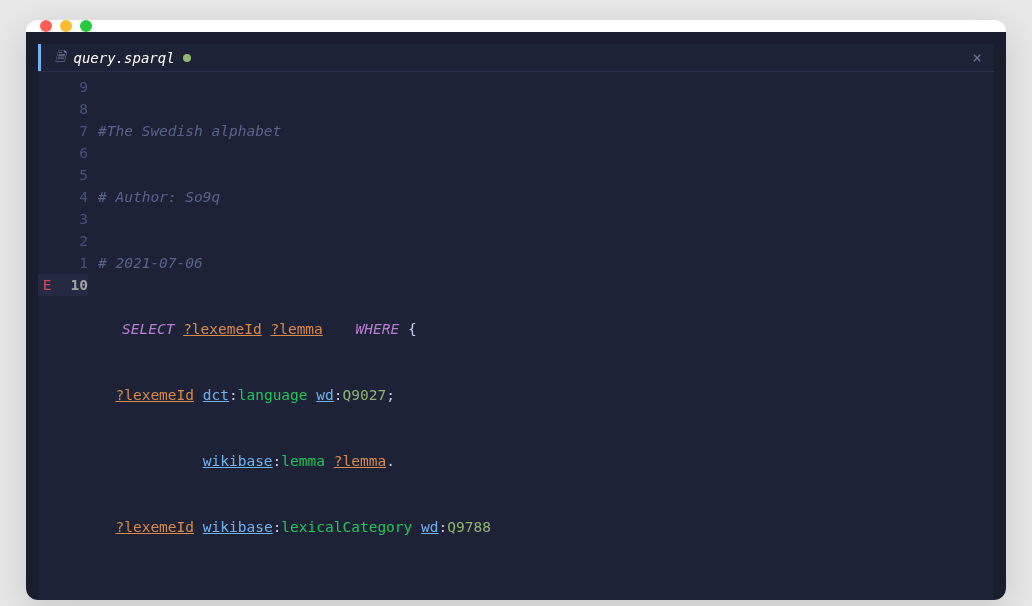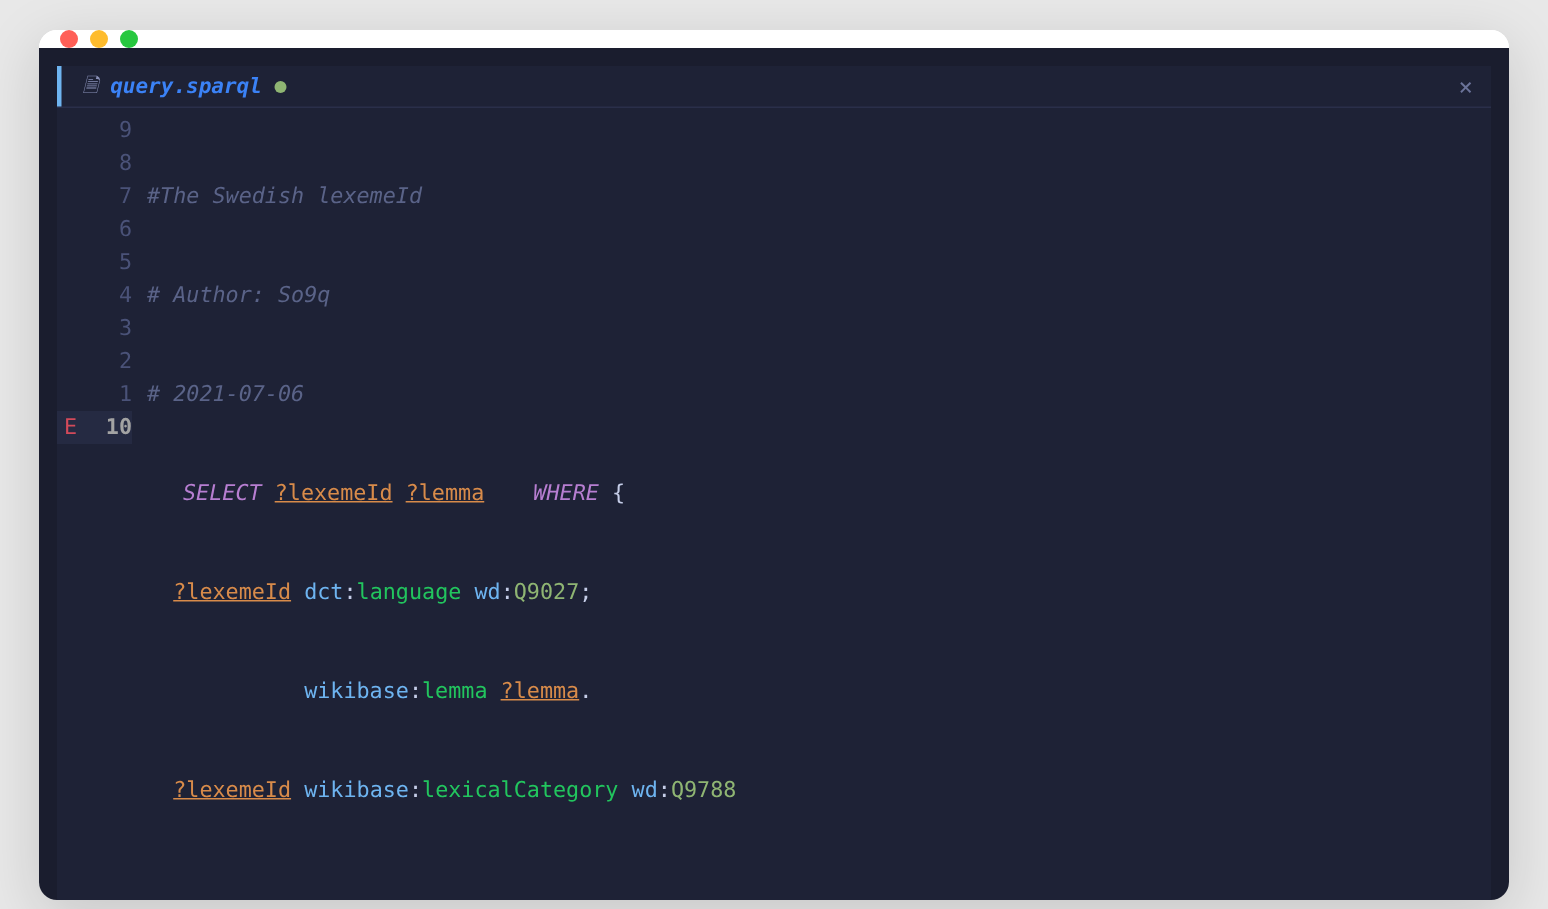--- a/index.html
+++ b/index.html
@@ -63,21 +63,21 @@
   display: flex;
   align-items: center;
   gap: 8px;
   padding: 0 14px;
   height: 100%;
   border-left: 3px solid #6eb4f0;
   font-size: 14px;
   font-style: italic;
 }
 .tab-icon { color: #8a91b8; font-size: 13px; }
-.tab-name { color: #3b82f6; font-weight: 700; text-align: center; }
+.tab-name { color: #ffffff; font-weight: 400; text-align: center; }
 .tab-mod {
   width: 8px; height: 8px; border-radius: 50%; background: #8fb573;
 }
 .tab-close {
   margin-left: auto;
   padding: 0 12px;
   color: #6b7399;
   font-size: 16px;
   cursor: pointer;
 }
@@ -107,21 +107,21 @@
   flex: 1;
   white-space: pre;
   color: #c5cde8;
 }
 .code-line { height: 22px; }
 .code-line.current { background: #252a42; }
 .gutter .current { color: #a3a3a3; font-weight: bold; }
 .c-comment { color: #5a6388; font-style: italic; }
 .c-keyword { color: #b77ed1; font-style: italic; margin-left: 24px; }
 .c-var { color: #d88b4a; text-decoration: underline; }
-.c-prefix { color: #6eb4f0; }
+.c-prefix { color: #6eb4f0; text-decoration: underline; }
 .c-prop { color: #22c55e; }
 .c-string { color: #8fb573; }
 .c-punct { color: #c5cde8; }
 </style>
 </head>
 <body>
 
 <div class="window">
   <div class="titlebar">
     <div class="traffic-light tl-red"></div>
@@ -158,21 +158,21 @@
           <div class="code-line">7</div>
           <div class="code-line">6</div>
           <div class="code-line">5</div>
           <div class="code-line">4</div>
           <div class="code-line">3</div>
           <div class="code-line">2</div>
           <div class="code-line">1</div>
           <div class="code-line current">10</div>
         </div>
         <div class="code">
-          <div class="code-line"><span class="c-comment">#The Swedish lexemeId</span></div>
+          <div class="code-line"><span class="c-comment">#The Swedish alphabet</span></div>
           <div class="code-line"><span class="c-comment"># Author: So9q</span></div>
           <div class="code-line"><span class="c-comment"># 2021-07-06</span></div>
           <div class="code-line"><span class="c-keyword">SELECT</span> <span class="c-var">?lexemeId</span> <span class="c-var">?lemma</span> <span class="c-keyword">WHERE</span> <span class="c-punct">{</span></div>
           <div class="code-line"><span>  </span><span class="c-var">?lexemeId</span> <span class="c-prefix">dct</span><span class="c-punct">:</span><span class="c-prop">language</span> <span class="c-prefix">wd</span><span class="c-punct">:</span><span class="c-string">Q9027</span><span class="c-punct">;</span></div>
           <div class="code-line"><span>            </span><span class="c-prefix">wikibase</span><span class="c-punct">:</span><span class="c-prop">lemma</span> <span class="c-var">?lemma</span><span class="c-punct">.</span></div>
           <div class="code-line"><span>  </span><span class="c-var">?lexemeId</span> <span class="c-prefix">wikibase</span><span class="c-punct">:</span><span class="c-prop">lexicalCategory</span> <span class="c-prefix">wd</span><span class="c-punct">:</span><span class="c-string">Q9788</span></div>
           
           
         </div>
       </div>

